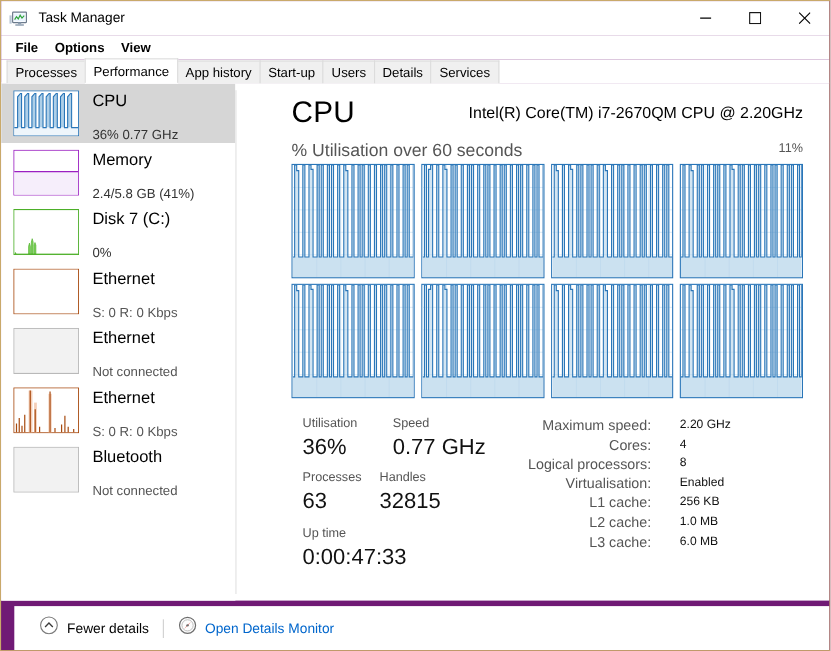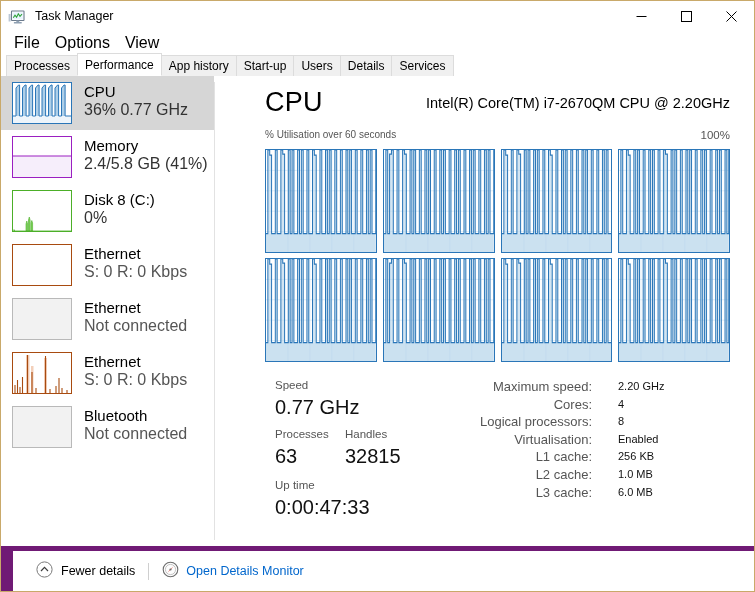--- a/index.html
+++ b/index.html
@@ -59,25 +59,26 @@
 
   
   .menubar {
     height: 22px;
     display: flex;
     align-items: center;
     padding-left: 7px;
     background: #ffffff;
   }
   .menuitem {
-    font-size: 16px;
+    font-size: 12px;
     color: #000;
     padding: 2px 9px 2px 6px;
     cursor: default;
     line-height: 1;
+    font-weight: bold;
   }
 
   
   .tabstrip {
     position: relative;
     height: 22px;
     background: #ffffff;
     display: flex;
     align-items: flex-end;
     padding-left: 5px;
@@ -165,24 +166,24 @@
     flex-direction: column;
     justify-content: flex-start;
     padding-top: 0px;
   }
   .res-name {
     font-size: 15px;
     color: #000;
     line-height: 20px;
   }
   .res-sub {
-    font-size: 16px;
+    font-size: 12px;
     color: #333333;
     line-height: 16px;
-    margin-top: 0;
+    margin-top: 12px;
   }
   .res-sub.muted { color: #555555; }
 
   
   .content {
     flex: 1;
     position: relative;
     padding: 0;
   }
   .c-head {
@@ -209,21 +210,21 @@
     white-space: nowrap;
   }
   .c-axislabels {
     position: relative;
     margin: 0 24px 0 24px;
     height: 16px;
   }
   .c-axis-left {
     position: absolute;
     left: 0; top: 0;
-    font-size: 10px;
+    font-size: 16px;
     color: #555555;
   }
   .c-axis-right {
     position: absolute;
     right: 0; top: 0;
     font-size: 11.5px;
     color: #555555;
   }
 
   
@@ -429,21 +430,21 @@
             <g fill="#7fd45c" stroke="#4caf28" stroke-width="0.6">
               <path d="M2,41 L2,39.5 L2.6,41 Z"></path>
               <path d="M14,41 L14,34 L14.8,31 L15.6,34 L15.6,41 Z"></path>
               <path d="M16.5,41 L16.5,30 L17.3,27 L18.1,30 L18.1,41 Z"></path>
               <path d="M19,41 L19,33 L19.8,30.5 L20.6,33 L20.6,41 Z"></path>
             </g>
             <line x1="1" y1="41" x2="59" y2="41" stroke="#4caf28" stroke-width="0.8"></line>
           </svg>
         </div>
         <div class="res-text">
-          <div class="res-name">Disk 8 (C:)</div>
+          <div class="res-name">Disk 7 (C:)</div>
           <div class="res-sub">0%</div>
         </div>
       </div>
 
       <div class="res">
         <div class="res-thumb">
           <svg viewBox="0 0 60 42" preserveAspectRatio="none">
             <rect x="0.5" y="0.5" width="59" height="41" fill="#ffffff" stroke="#a84b10" stroke-width="1"></rect>
           </svg>
         </div>
@@ -514,21 +515,21 @@
 
     <div class="content">
 
       <div class="c-head">
         <div class="c-title">CPU</div>
         <div class="c-model">Intel(R) Core(TM) i7-2670QM CPU @ 2.20GHz</div>
       </div>
 
       <div class="c-axislabels">
         <div class="c-axis-left">% Utilisation over 60 seconds</div>
-        <div class="c-axis-right">100%</div>
+        <div class="c-axis-right">11%</div>
       </div>
 
       <div class="graphgrid" id="graphgrid">
           <div class="gcell">
             <svg viewBox="0 0 120 100" preserveAspectRatio="none">
               <rect x="0" y="0" width="120" height="100" fill="#ffffff"></rect>
               <rect x="0" y="82.0" width="120" height="18.0" fill="#eef5fb"></rect>
               <line x1="24.0" y1="0" x2="24.0" y2="100" stroke="#cfe4f3" stroke-width="0.7"></line>
               <line x1="48.0" y1="0" x2="48.0" y2="100" stroke="#cfe4f3" stroke-width="0.7"></line>
               <line x1="72.0" y1="0" x2="72.0" y2="100" stroke="#cfe4f3" stroke-width="0.7"></line>
@@ -651,20 +652,24 @@
               <line x1="0" y1="80.0" x2="120" y2="80.0" stroke="#cfe4f3" stroke-width="0.7"></line>
               <polygon points="0.00,82.00 2.03,82.00 2.03,0.00 4.07,0.00 4.07,82.00 6.10,82.00 6.10,82.00 8.14,82.00 8.14,0.00 10.17,0.00 10.17,5.00 12.20,5.00 12.20,82.00 14.24,82.00 14.24,82.00 16.27,82.00 16.27,0.00 18.31,0.00 18.31,82.00 20.34,82.00 20.34,0.00 22.37,0.00 22.37,82.00 24.41,82.00 24.41,82.00 26.44,82.00 26.44,0.00 28.47,0.00 28.47,82.00 30.51,82.00 30.51,82.00 32.54,82.00 32.54,0.00 34.58,0.00 34.58,82.00 36.61,82.00 36.61,0.00 38.64,0.00 38.64,82.00 40.68,82.00 40.68,82.00 42.71,82.00 42.71,0.00 44.75,0.00 44.75,82.00 46.78,82.00 46.78,82.00 48.81,82.00 48.81,0.00 50.85,0.00 50.85,4.00 52.88,4.00 52.88,82.00 54.92,82.00 54.92,82.00 56.95,82.00 56.95,0.00 58.98,0.00 58.98,82.00 61.02,82.00 61.02,0.00 63.05,0.00 63.05,82.00 65.08,82.00 65.08,82.00 67.12,82.00 67.12,0.00 69.15,0.00 69.15,82.00 71.19,82.00 71.19,82.00 73.22,82.00 73.22,0.00 75.25,0.00 75.25,82.00 77.29,82.00 77.29,0.00 79.32,0.00 79.32,82.00 81.36,82.00 81.36,82.00 83.39,82.00 83.39,0.00 85.42,0.00 85.42,82.00 87.46,82.00 87.46,82.00 89.49,82.00 89.49,0.00 91.53,0.00 91.53,82.00 93.56,82.00 93.56,0.00 95.59,0.00 95.59,82.00 97.63,82.00 97.63,82.00 99.66,82.00 99.66,0.00 101.69,0.00 101.69,82.00 103.73,82.00 103.73,82.00 105.76,82.00 105.76,0.00 107.80,0.00 107.80,82.00 109.83,82.00 109.83,0.00 111.86,0.00 111.86,82.00 113.90,82.00 113.90,82.00 115.93,82.00 115.93,0.00 117.97,0.00 117.97,82.00 120.00,82.00 120.00,0.00 120,100 0,100" fill="#aecfe8" fill-opacity="0.55"></polygon>
               <polyline points="0.00,82.00 2.03,82.00 2.03,0.00 4.07,0.00 4.07,82.00 6.10,82.00 6.10,82.00 8.14,82.00 8.14,0.00 10.17,0.00 10.17,5.00 12.20,5.00 12.20,82.00 14.24,82.00 14.24,82.00 16.27,82.00 16.27,0.00 18.31,0.00 18.31,82.00 20.34,82.00 20.34,0.00 22.37,0.00 22.37,82.00 24.41,82.00 24.41,82.00 26.44,82.00 26.44,0.00 28.47,0.00 28.47,82.00 30.51,82.00 30.51,82.00 32.54,82.00 32.54,0.00 34.58,0.00 34.58,82.00 36.61,82.00 36.61,0.00 38.64,0.00 38.64,82.00 40.68,82.00 40.68,82.00 42.71,82.00 42.71,0.00 44.75,0.00 44.75,82.00 46.78,82.00 46.78,82.00 48.81,82.00 48.81,0.00 50.85,0.00 50.85,4.00 52.88,4.00 52.88,82.00 54.92,82.00 54.92,82.00 56.95,82.00 56.95,0.00 58.98,0.00 58.98,82.00 61.02,82.00 61.02,0.00 63.05,0.00 63.05,82.00 65.08,82.00 65.08,82.00 67.12,82.00 67.12,0.00 69.15,0.00 69.15,82.00 71.19,82.00 71.19,82.00 73.22,82.00 73.22,0.00 75.25,0.00 75.25,82.00 77.29,82.00 77.29,0.00 79.32,0.00 79.32,82.00 81.36,82.00 81.36,82.00 83.39,82.00 83.39,0.00 85.42,0.00 85.42,82.00 87.46,82.00 87.46,82.00 89.49,82.00 89.49,0.00 91.53,0.00 91.53,82.00 93.56,82.00 93.56,0.00 95.59,0.00 95.59,82.00 97.63,82.00 97.63,82.00 99.66,82.00 99.66,0.00 101.69,0.00 101.69,82.00 103.73,82.00 103.73,82.00 105.76,82.00 105.76,0.00 107.80,0.00 107.80,82.00 109.83,82.00 109.83,0.00 111.86,0.00 111.86,82.00 113.90,82.00 113.90,82.00 115.93,82.00 115.93,0.00 117.97,0.00 117.97,82.00 120.00,82.00 120.00,0.00" fill="none" stroke="#2a76b8" stroke-width="1.1" stroke-linejoin="miter"></polyline>
             </svg>
           </div>
         </div>
 
       <div class="stats">
         <div class="stats-left">
           <div class="srow">
+            <div class="sfield" style="width:82px">
+              <div class="slabel">Utilisation</div>
+              <div class="svalue">36%</div>
+            </div>
             <div class="sfield">
               <div class="slabel">Speed</div>
               <div class="svalue">0.77 GHz</div>
             </div>
           </div>
           <div class="srow" style="margin-top:4px">
             <div class="sfield" style="width:70px">
               <div class="slabel">Processes</div>
               <div class="svalue">63</div>
             </div>

